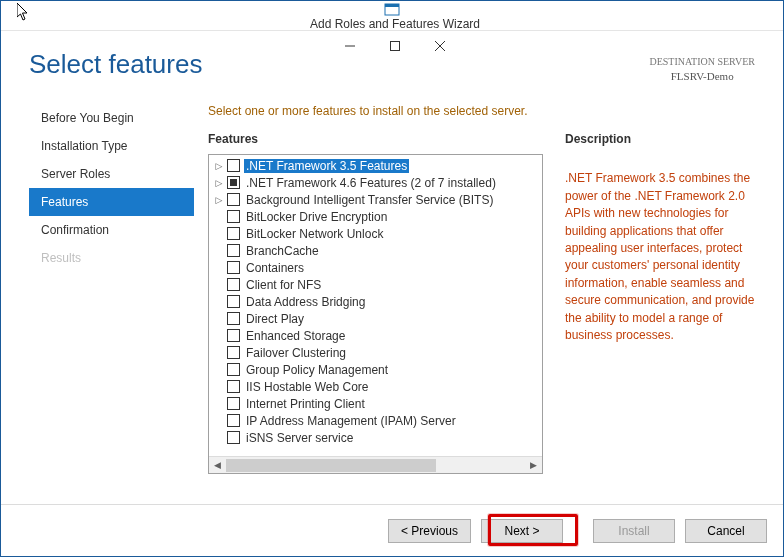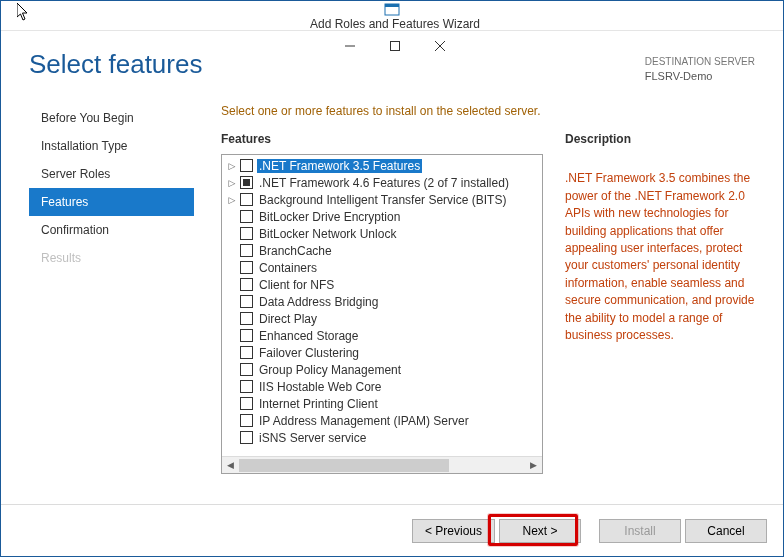--- a/index.html
+++ b/index.html
@@ -58,34 +58,34 @@
     align-items: flex-start;
   }
   .header h1 {
     font-size: 26px;
     font-weight: 300;
     color: #1a5a99;
     margin: 0;
     flex: 1;
   }
   .dest {
-    text-align: left;
+    text-align: center;
     font-size: 11px;
     color: #555;
     line-height: 1.4;
     padding-top: 6px;
+    font-family: Liberation Serif, serif;
   }
   .dest-label { color: #777; font-size: 10px; }
   
   .body {
     flex: 1;
     display: flex;
     padding: 0 18px 0 28px;
     overflow: hidden;
-    gap: 13px;
   }
   .sidebar {
     width: 165px;
     padding-top: 8px;
   }
   .nav-item {
     height: 28px;
     line-height: 28px;
     padding-left: 12px;
     color: #333;
@@ -190,21 +190,21 @@
     margin-top: 24px;
   }
   
   .footer {
     height: 52px;
     border-top: 1px solid #dcdcdc;
     display: flex;
     align-items: center;
     justify-content: flex-end;
     padding: 0 16px;
-    gap: 4px;
+    gap: 10px;
   }
   .btn {
     min-width: 82px;
     height: 24px;
     border: 1px solid #adadad;
     background: #e1e1e1;
     font-size: 12px;
     padding: 0 12px;
     font-family: inherit;
     cursor: default;

